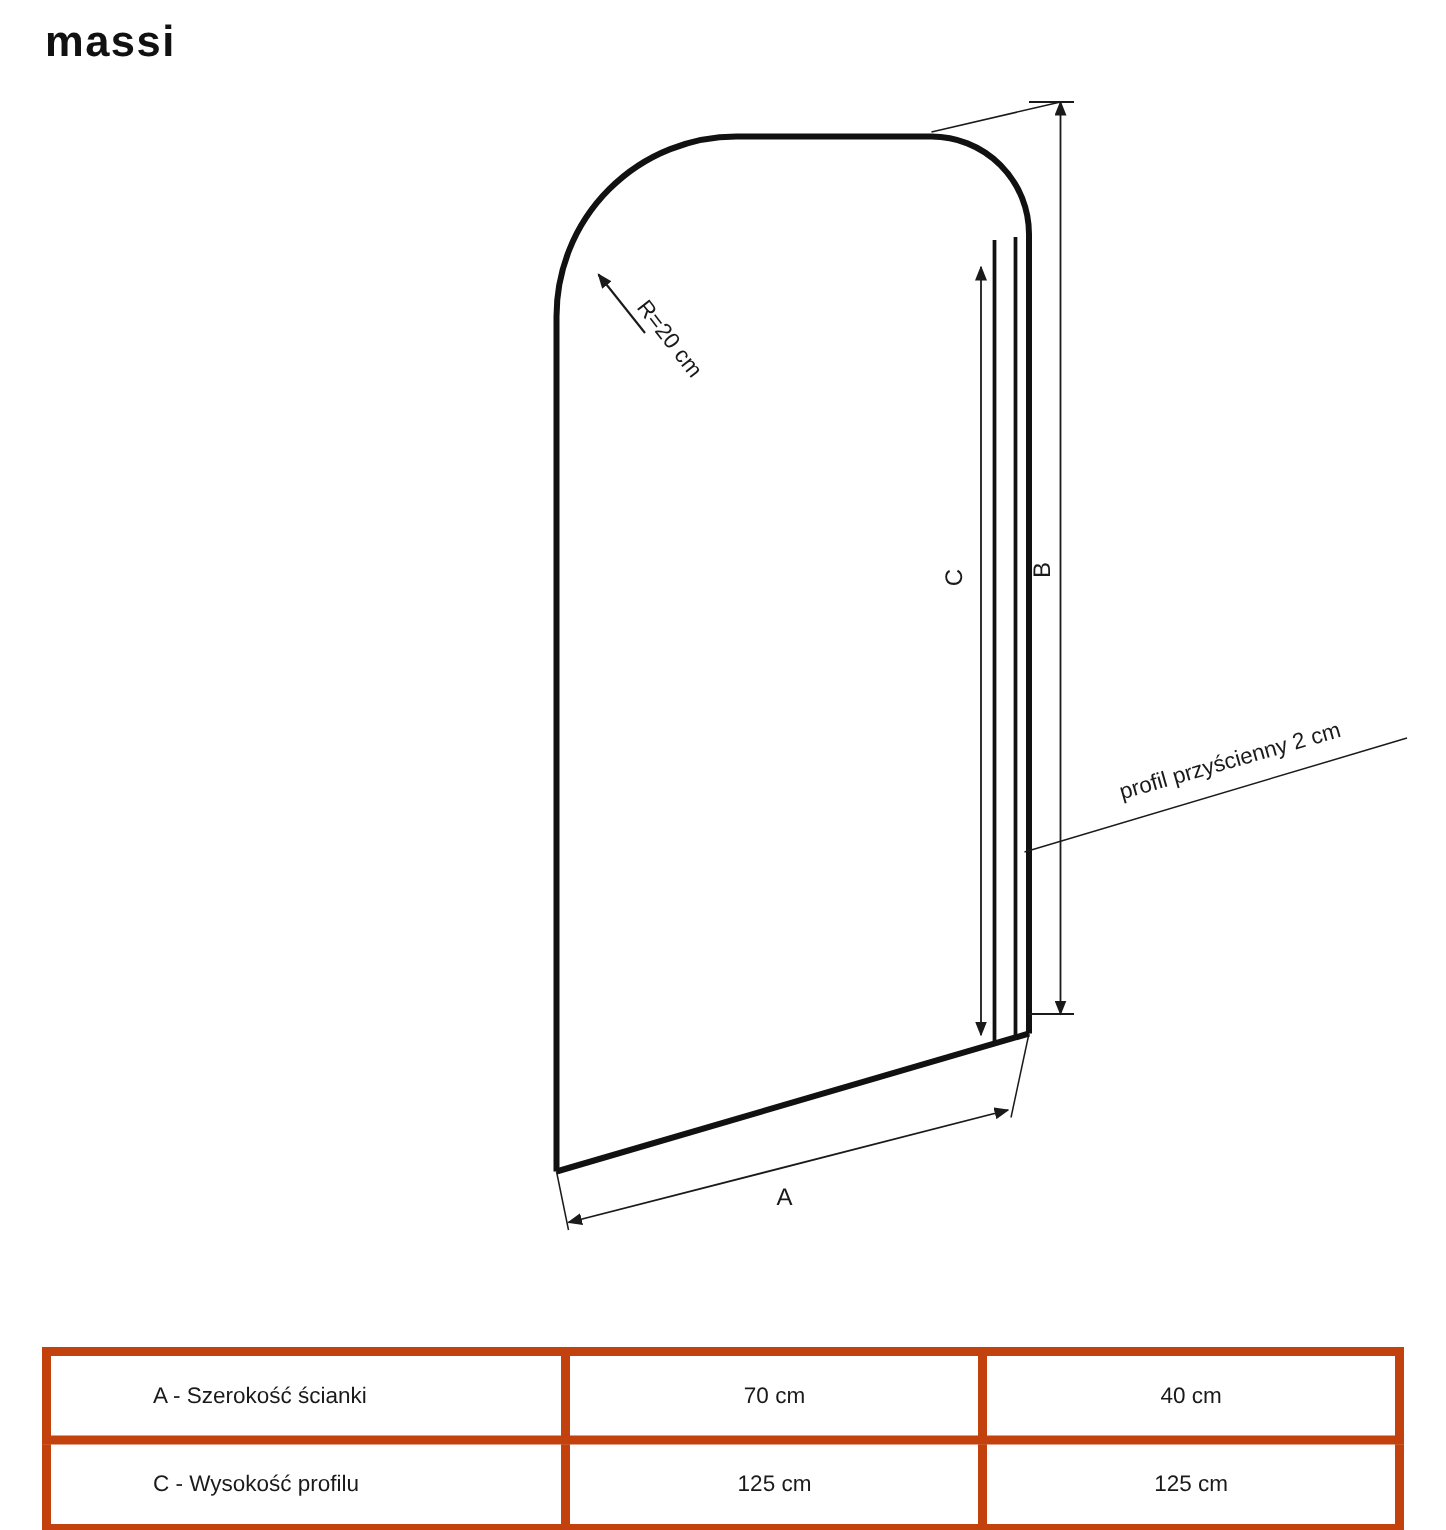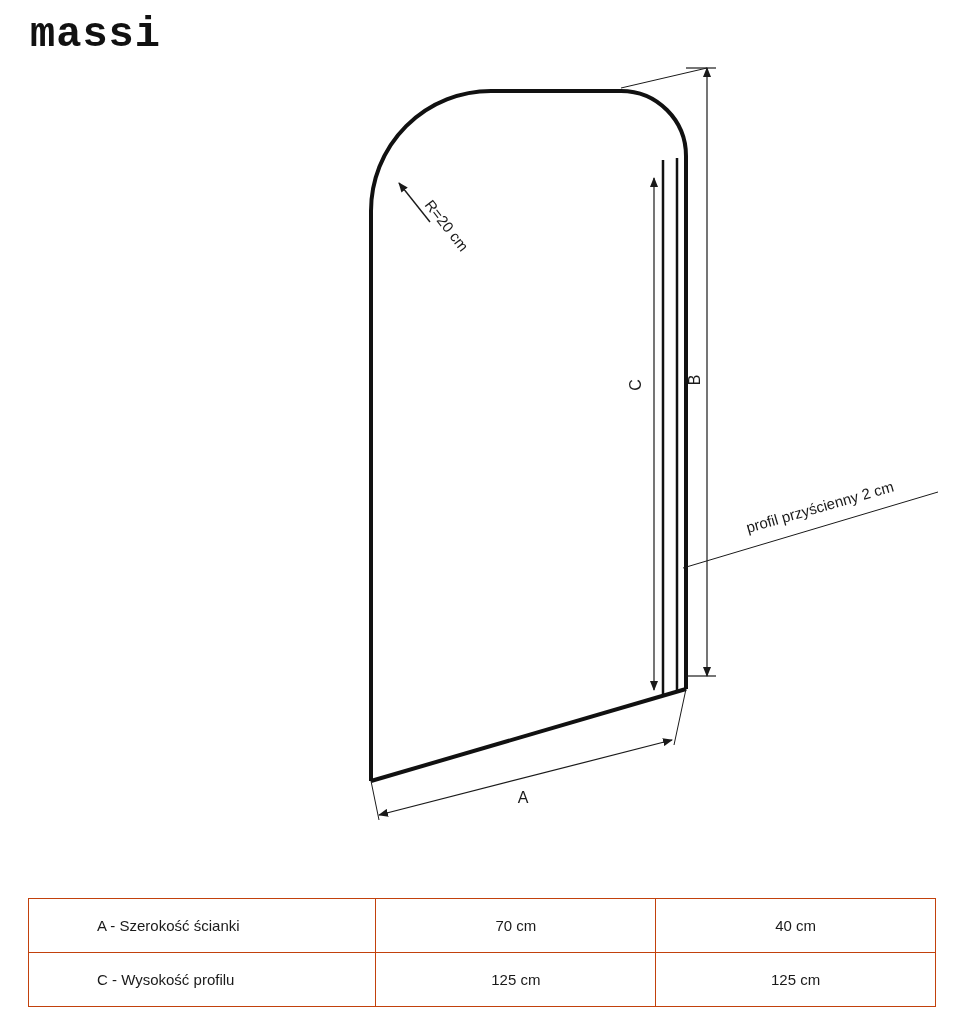--- a/index.html
+++ b/index.html
@@ -17,43 +17,43 @@
   }
   #page {
     position: relative;
     width: 964px;
     height: 1020px;
   }
   #brand {
     position: absolute;
     left: 30px;
     top: 14px;
-    font-family: Liberation Mono, monospace;
-    font-size: 42px;
+    font-family: Liberation Sans, sans-serif;
+    font-size: 29px;
     font-weight: 700;
     letter-spacing: 1px;
     color: #111111;
     line-height: 1;
   }
   #diagram {
     position: absolute;
     left: 0;
     top: 0;
   }
   .dim-table {
     position: absolute;
     left: 28px;
     top: 898px;
     width: 908px;
     border-collapse: collapse;
     font-size: 15px;
     color: #1a1a1a;
   }
   .dim-table td {
-    border: 1px solid #c2410c;
+    border: 6px solid #c2410c;
     height: 29px;
     padding: 12px 12px;
   }
   .dim-table td.label {
     width: 306px;
     text-align: left;
     padding-left: 68px;
   }
   .dim-table td.val {
     text-align: center;

